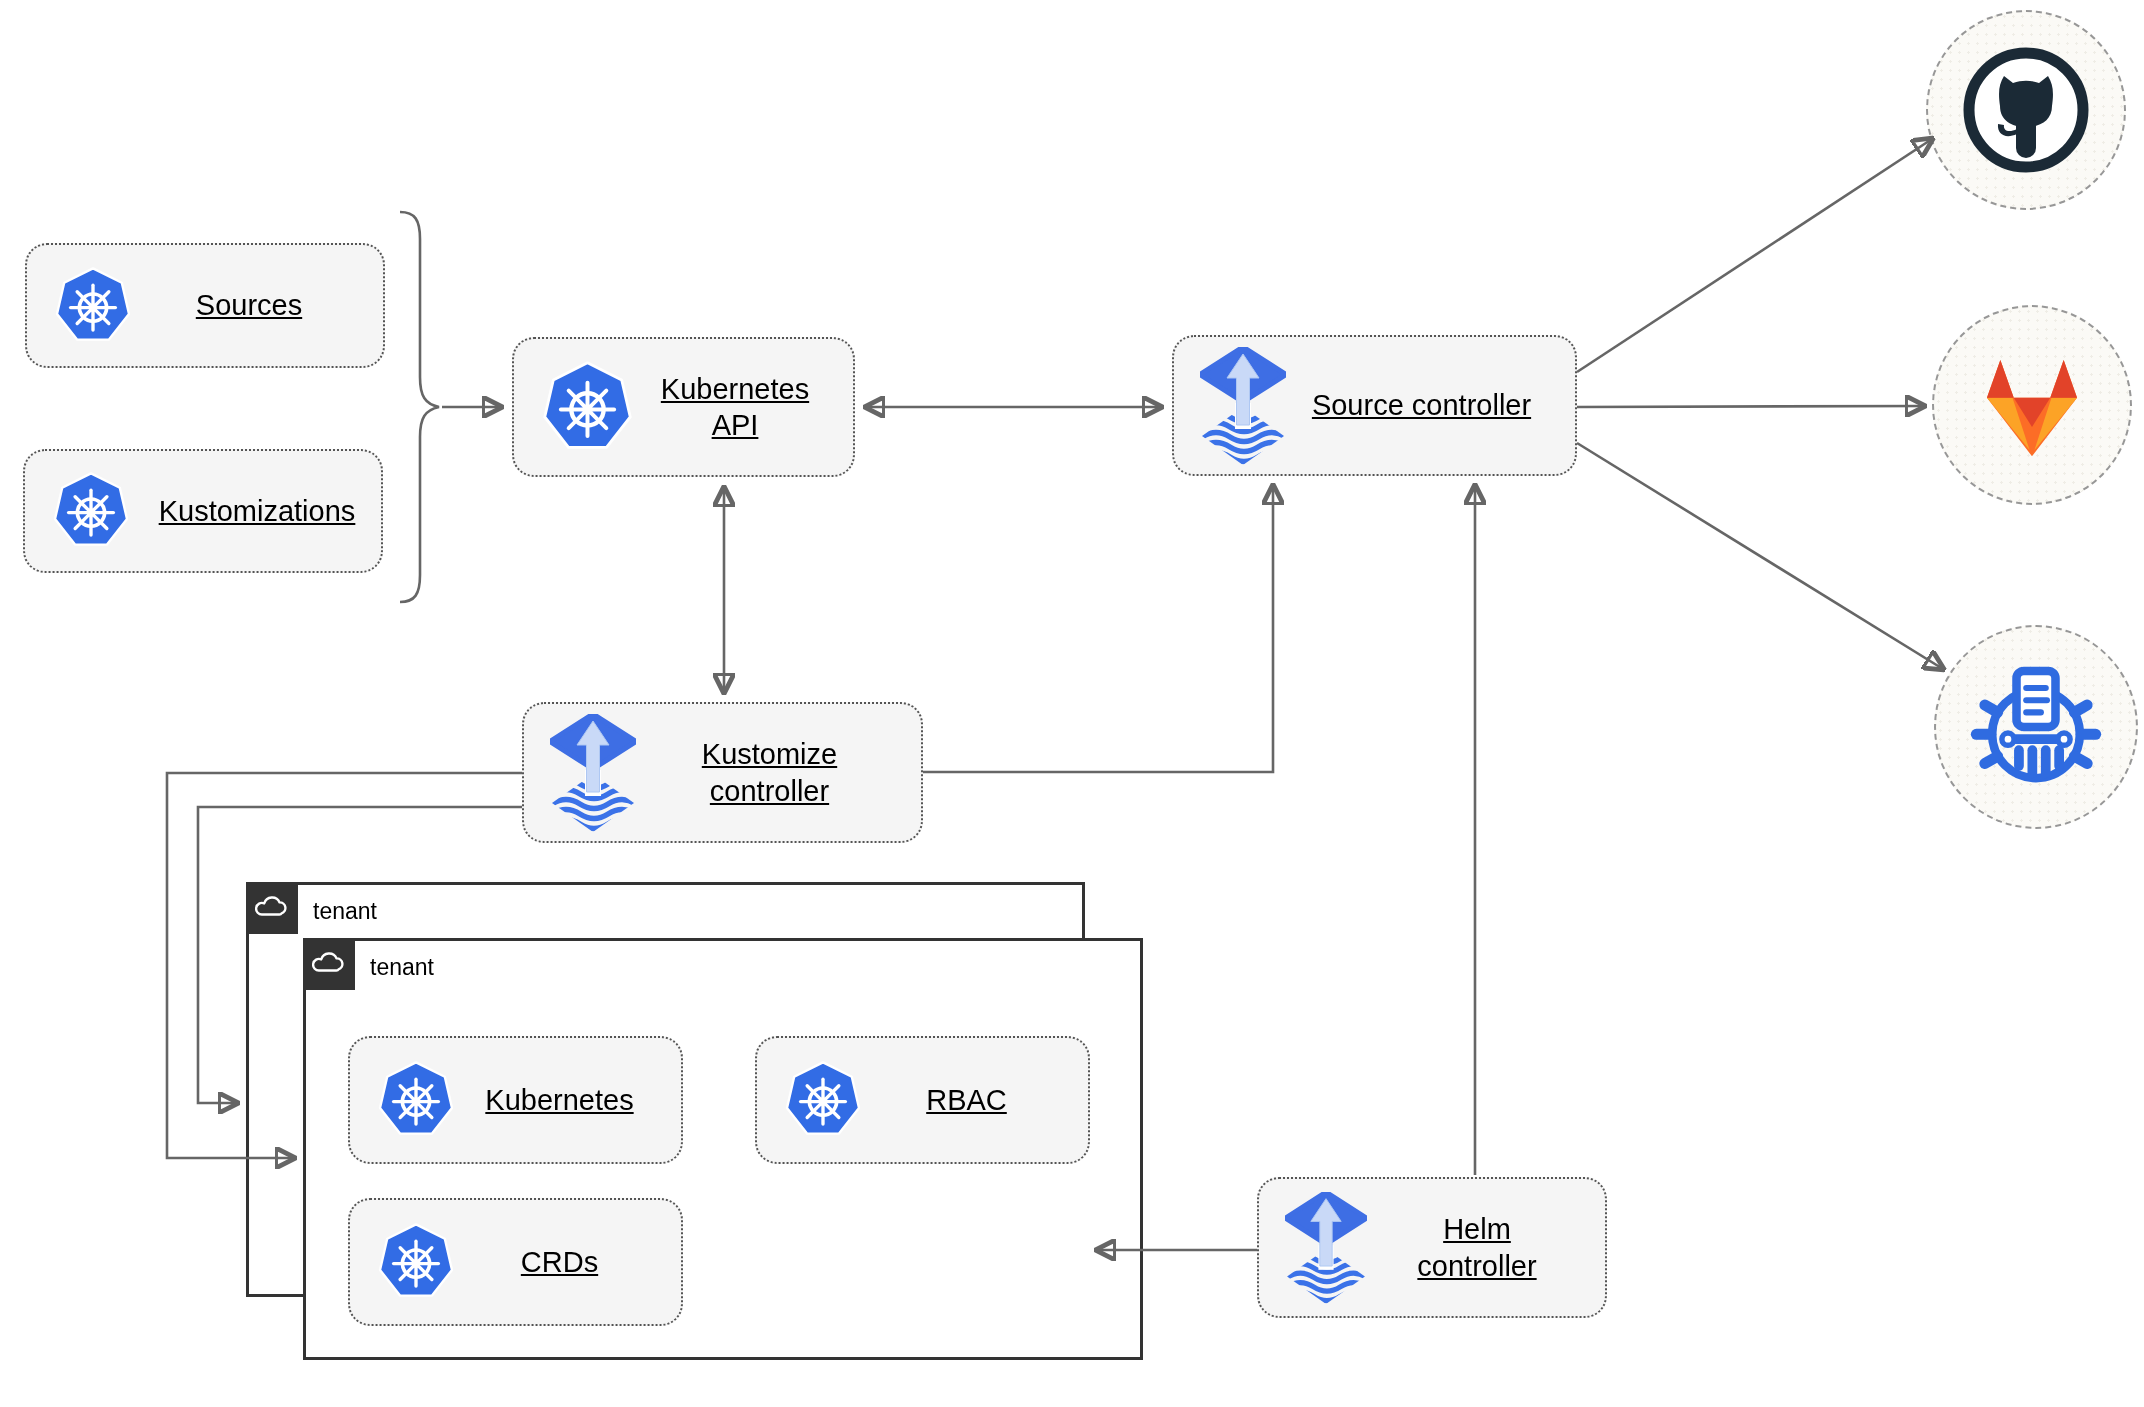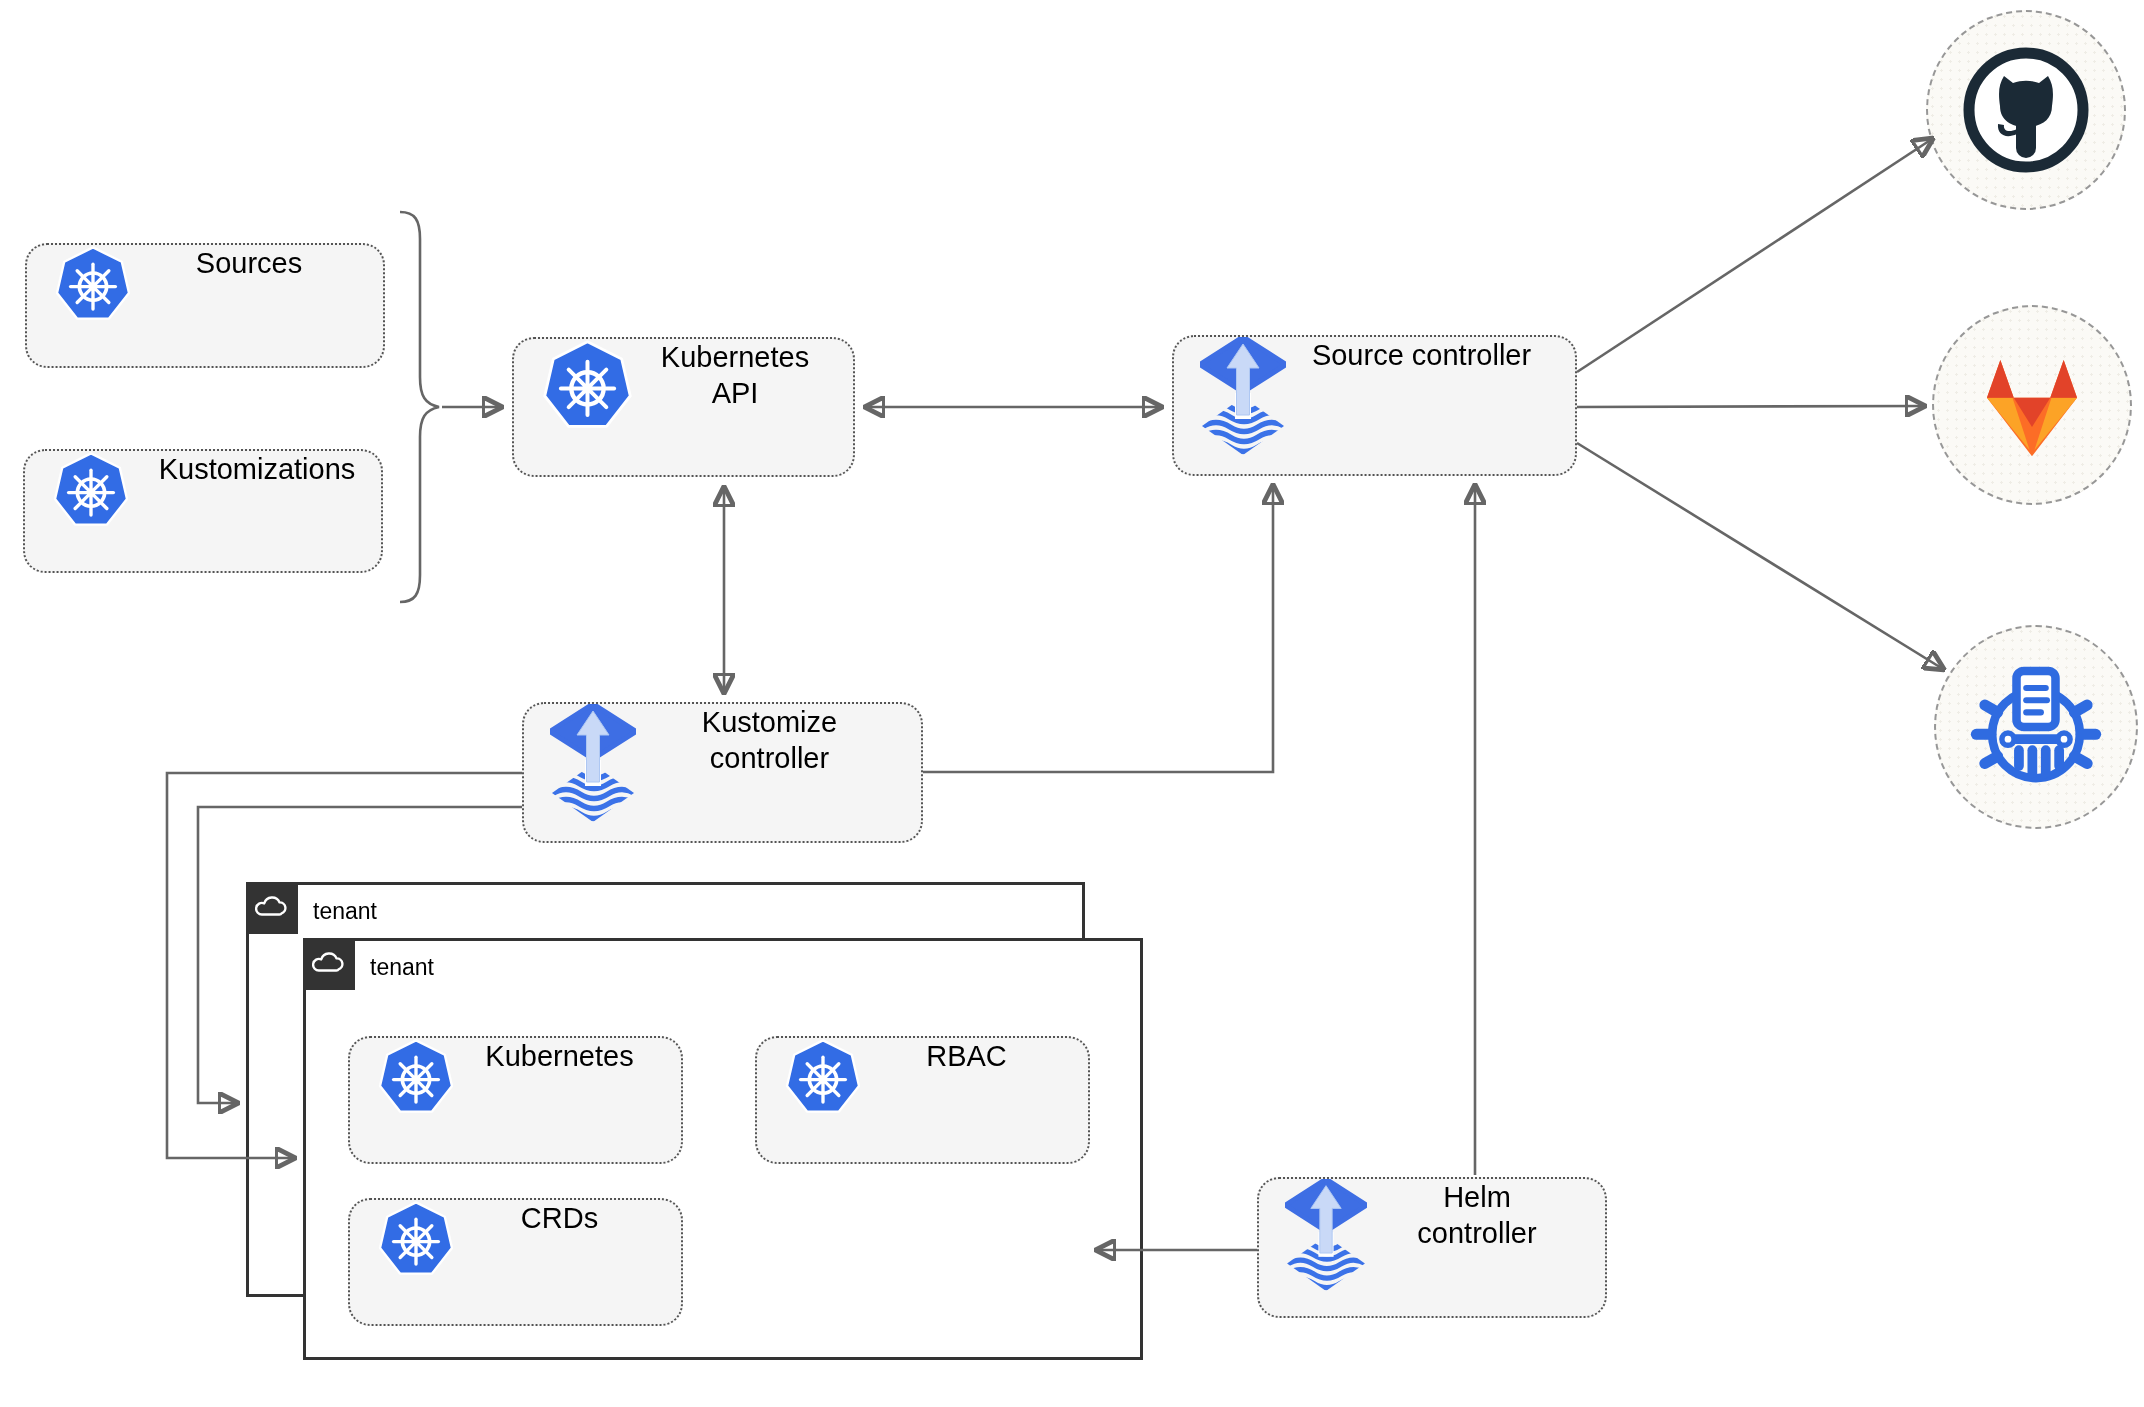--- a/index.html
+++ b/index.html
@@ -8,22 +8,23 @@
 
   .canvas { position:absolute; left:0; top:0; width:2144px; height:1407px; }
 
   
   .node {
     position:absolute;
     background:#f5f5f5;
     border:2px dotted #545454;
     border-radius:22px;
     display:flex;
-    align-items:flex-start;
+    align-items:center;
     padding:0 18px 0 26px;
+    text-decoration:underline;
   }
   .node .nlabel {
     flex:1;
     text-align:center;
     font-size:29px;
     color:#000;
     line-height:1.25;
   }
   .nlabel.narrow { max-width:230px; margin:0 auto; }
 

